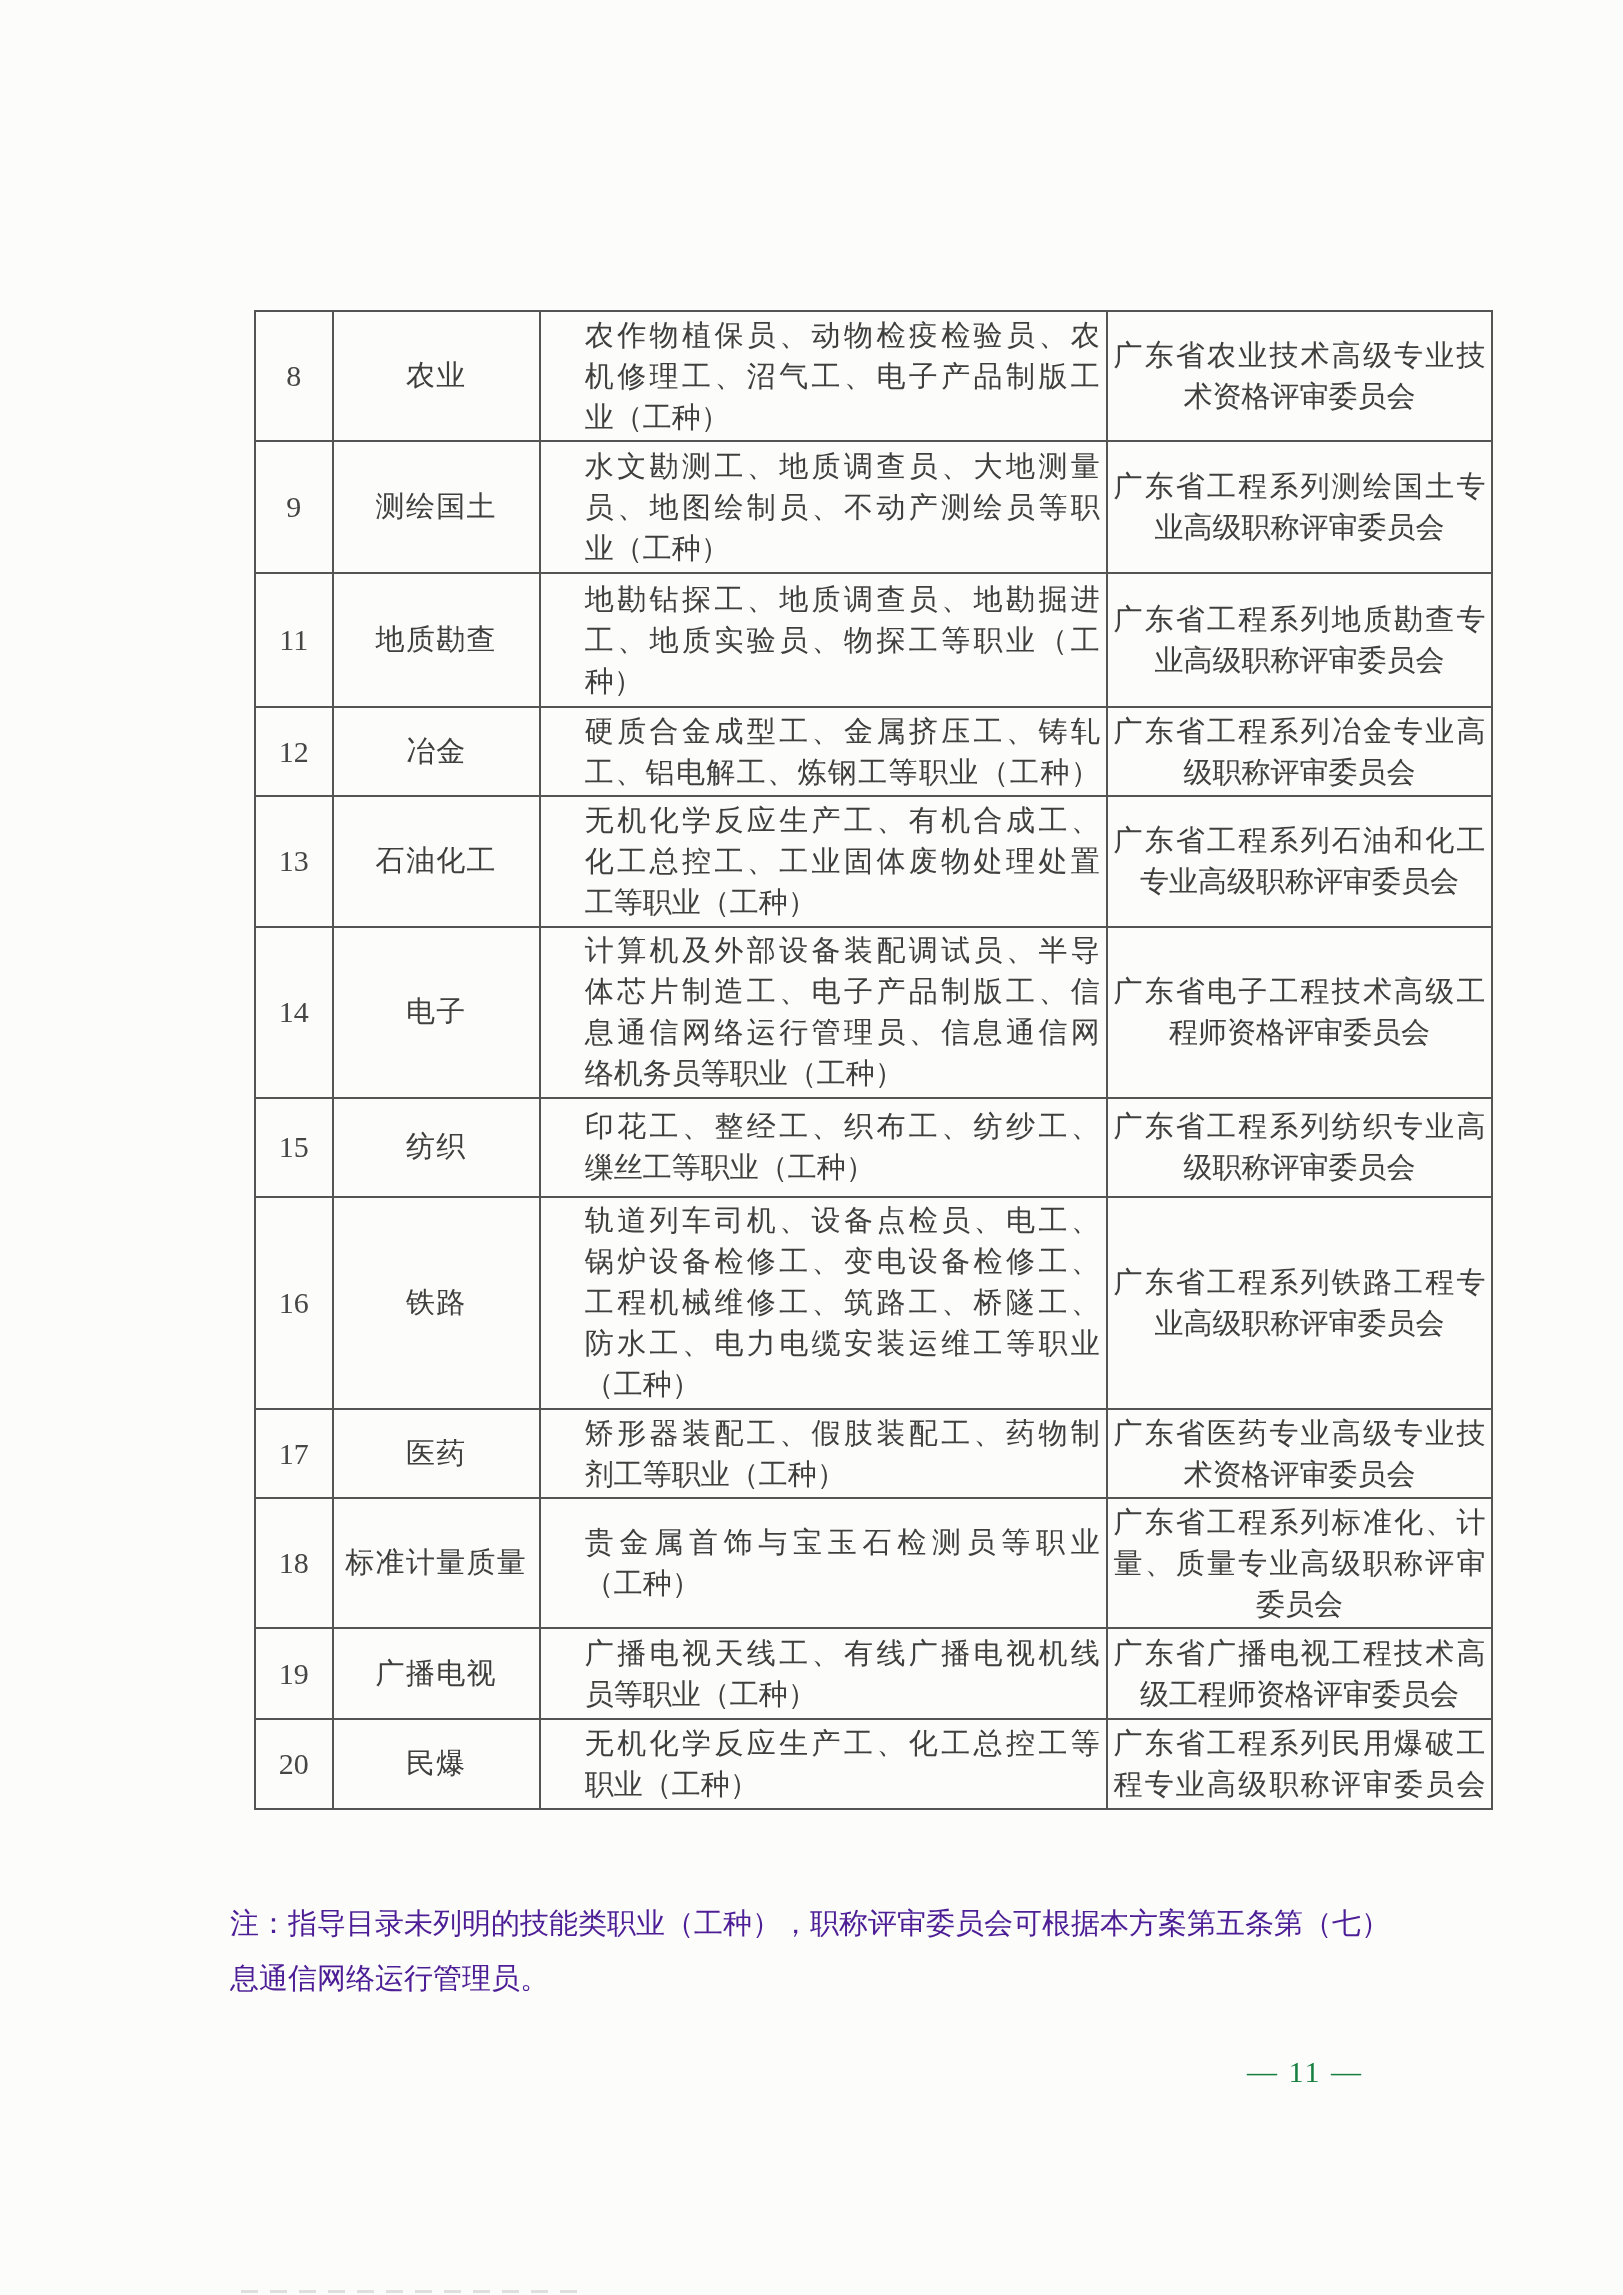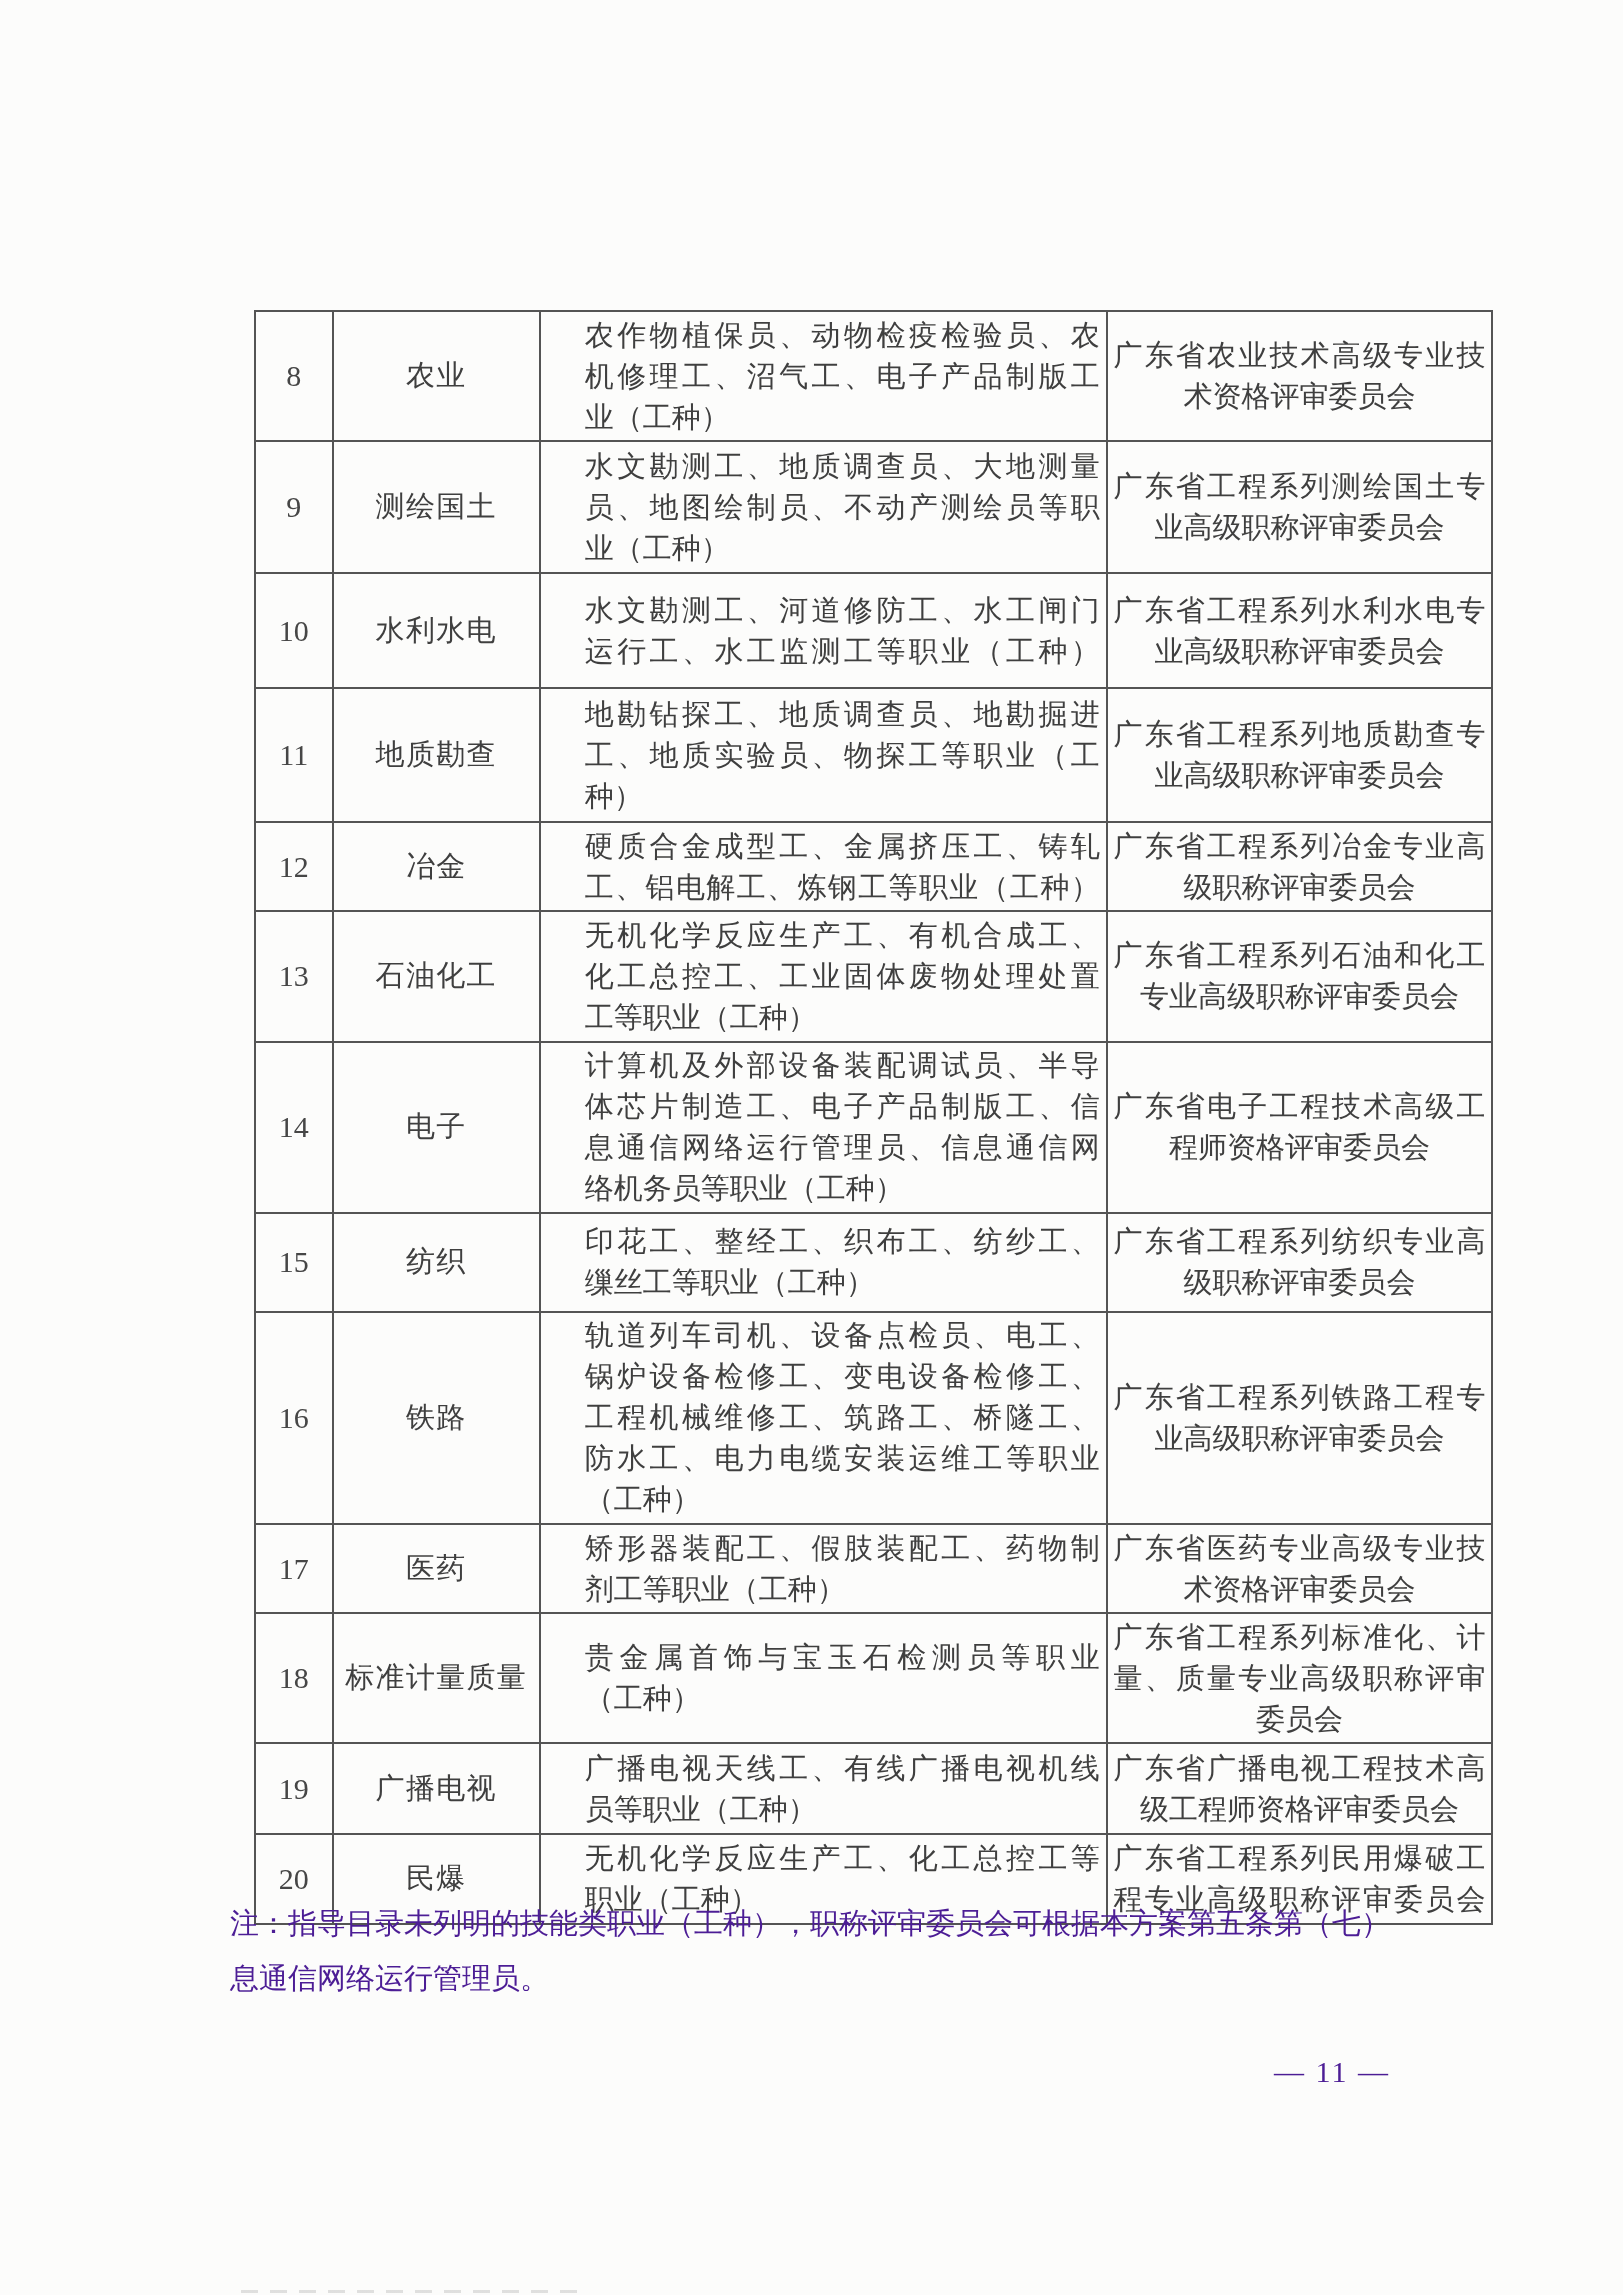--- a/index.html
+++ b/index.html
@@ -43,24 +43,23 @@
     width: 1178px;
     font-size: 29px;
     color: #4c1d95;
   }
   .note .note-line { line-height: 55px; white-space: nowrap; }
 
   .page-number {
     position: absolute;
     left: 1247px; top: 2055px;
     width: 170px;
-    text-align: center;
     font-size: 30px;
     letter-spacing: 2px;
-    color: #4c1d95;
+    color: #15803d;
   }
 
   .bottom-smudge {
     position: absolute;
     left: 241px; top: 2290px;
     width: 347px; height: 3.3px;
     background: repeating-linear-gradient(90deg,
       #aaa 0 17px, transparent 17px 29px);
     opacity: 0.35;
   }
@@ -91,32 +90,20 @@
           <td class="cell-occ">
             <div class="line jl">水文勘测工、地质调查员、大地测量</div>
             <div class="line jl">员、地图绘制员、不动产测绘员等职</div>
             <div class="line ll">业（工种）</div>
           </td>
           <td class="cell-com">
             <div class="line jl">广东省工程系列测绘国土专</div>
             <div class="line cl">业高级职称评审委员会</div>
           </td>
         </tr>
-        <tr style="height: 115px;">
-          <td class="cell-no">10</td>
-          <td class="cell-cat">水利水电</td>
-          <td class="cell-occ">
-            <div class="line jl">水文勘测工、河道修防工、水工闸门</div>
-            <div class="line jl">运行工、水工监测工等职业（工种）</div>
-          </td>
-          <td class="cell-com">
-            <div class="line jl">广东省工程系列水利水电专</div>
-            <div class="line cl">业高级职称评审委员会</div>
-          </td>
-        </tr>
         <tr style="height: 134px;">
           <td class="cell-no">11</td>
           <td class="cell-cat">地质勘查</td>
           <td class="cell-occ">
             <div class="line jl">地勘钻探工、地质调查员、地勘掘进</div>
             <div class="line jl">工、地质实验员、物探工等职业（工</div>
             <div class="line ll">种）</div>
           </td>
           <td class="cell-com">
             <div class="line jl">广东省工程系列地质勘查专</div>

